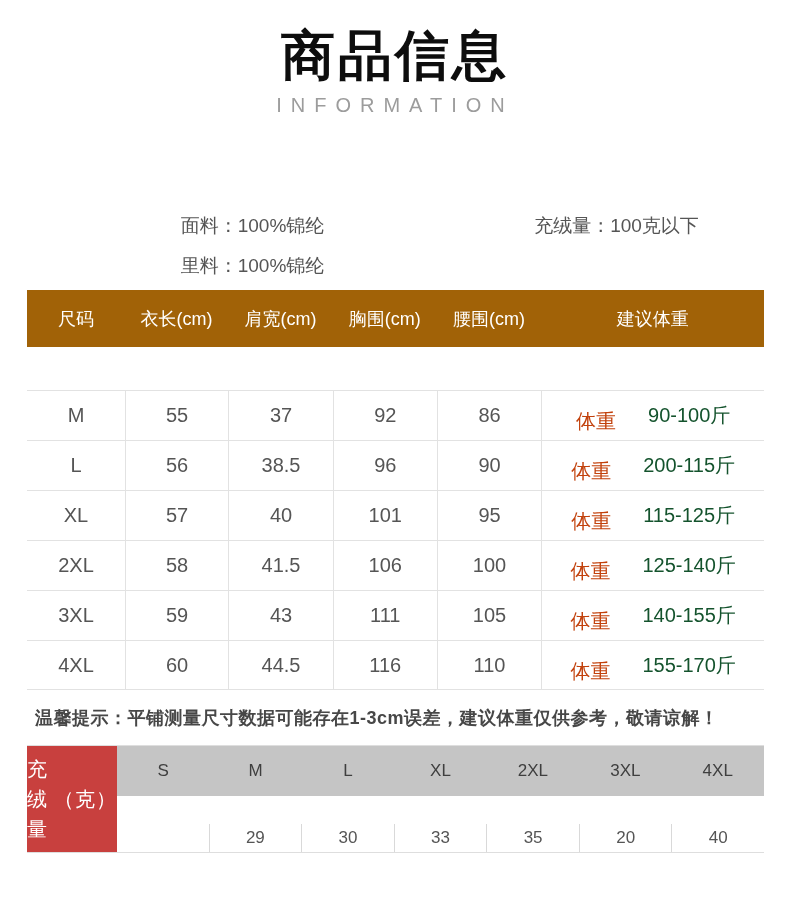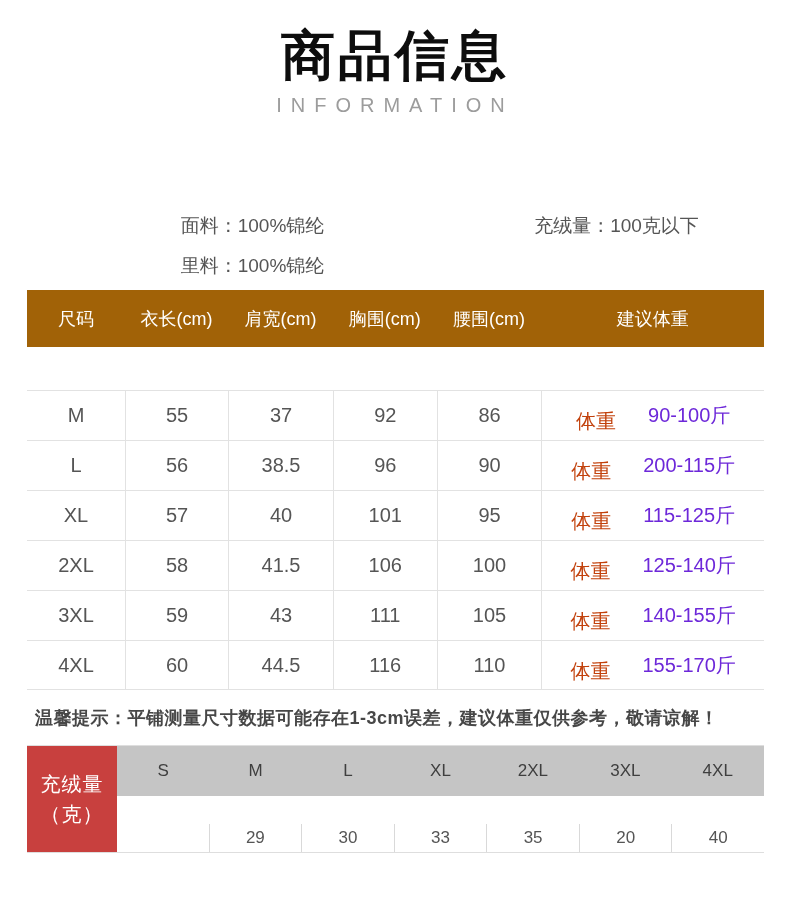--- a/index.html
+++ b/index.html
@@ -46,42 +46,42 @@
     font-size:20px; color:#555555;
   }
   .st-row:last-child { border-bottom:1px solid #e2e2e2; }
   .st-row .cell {
     display:flex; align-items:center; justify-content:center;
   }
   .st-row .cell + .cell { border-left:1px solid #e2e2e2; }
   .c1 { width:13.3%; } .c2 { width:14%; } .c3 { width:14.2%; }
   .c4 { width:14.1%; } .c5 { width:14.2%; } .c6 { width:30.2%; }
   .weight-prefix { color:#c2410c;margin-top:12px; }
-  .weight-range  { color:#6d28d9;margin-left:32px; }
+  .weight-range  { color:#14532d;margin-left:32px; }
 
   
   .notice {
     margin:0 27px; height:55px;
     display:flex; align-items:center;
     padding-left:8px;
     font-size:18px; color:#474747; letter-spacing:0.5px;
     white-space:nowrap;
     font-weight:bold;
   }
 
   
   .fill-table {
     margin:0 26px 0 27px; height:108px;
     display:flex;
     border-top:1px solid #dedede;
     border-bottom:1px solid #dedede;
   }
   .fill-label {
     width:90px; background:#c8403e; color:#ffffff;
-    display:flex; flex-direction:column;
+    display:flex; flex-direction:row;
     align-items:center; justify-content:center;
     font-size:20px; line-height:30px; letter-spacing:1px;
   }
   .fill-right { flex:1; display:flex; flex-direction:column; }
   .fill-head {
     height:50px; background:#c5c5c5;
     display:flex; align-items:center;
     font-size:17px; color:#3f3f3f;
   }
   .fill-values {

